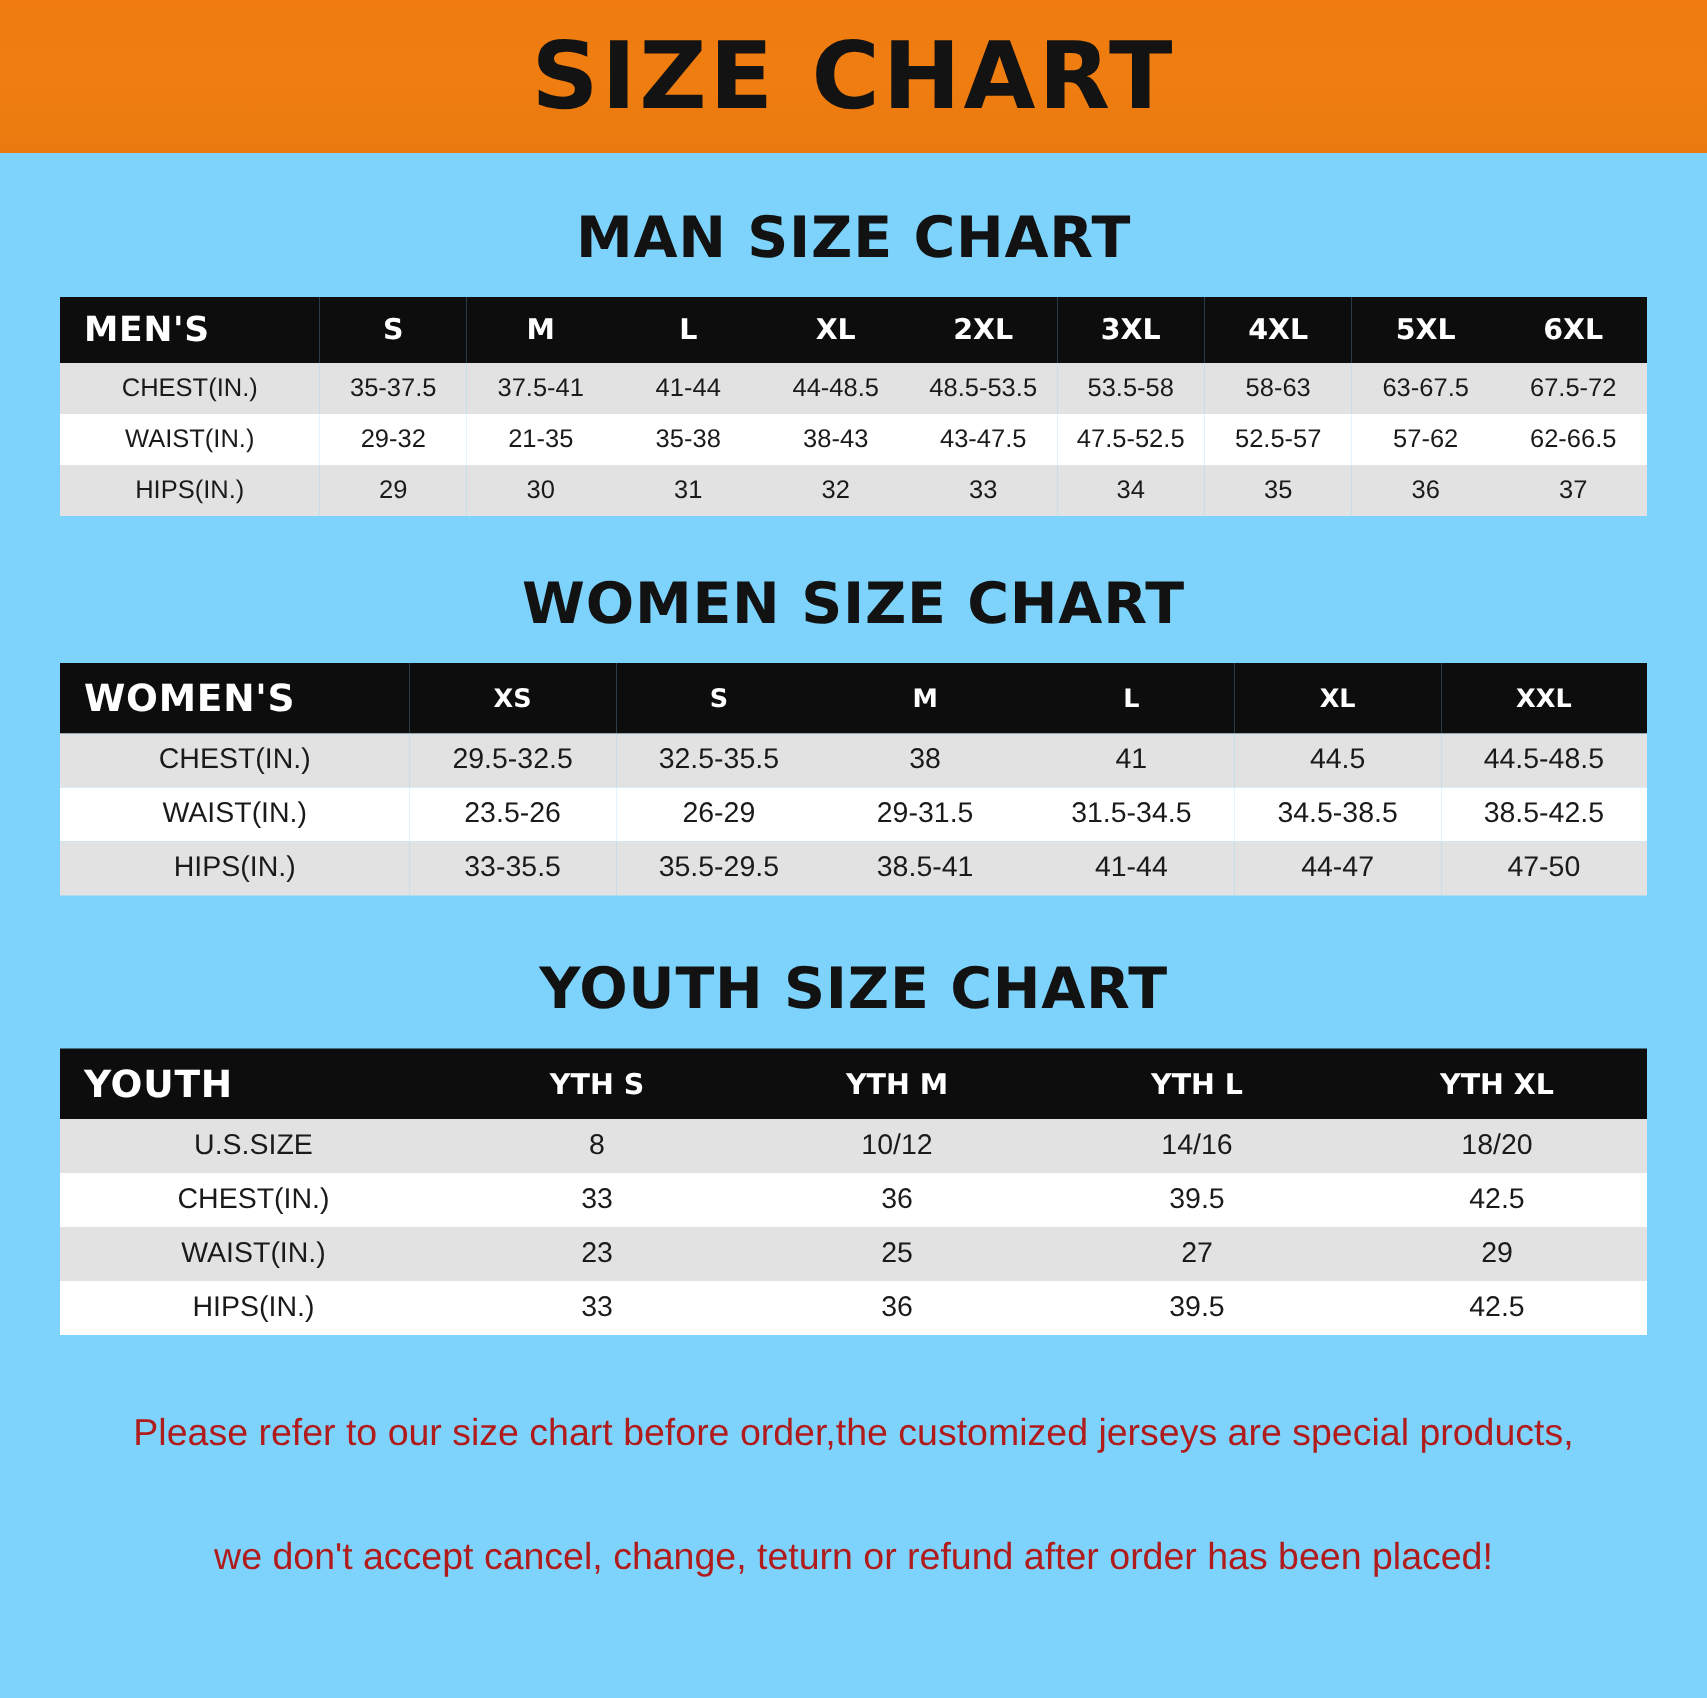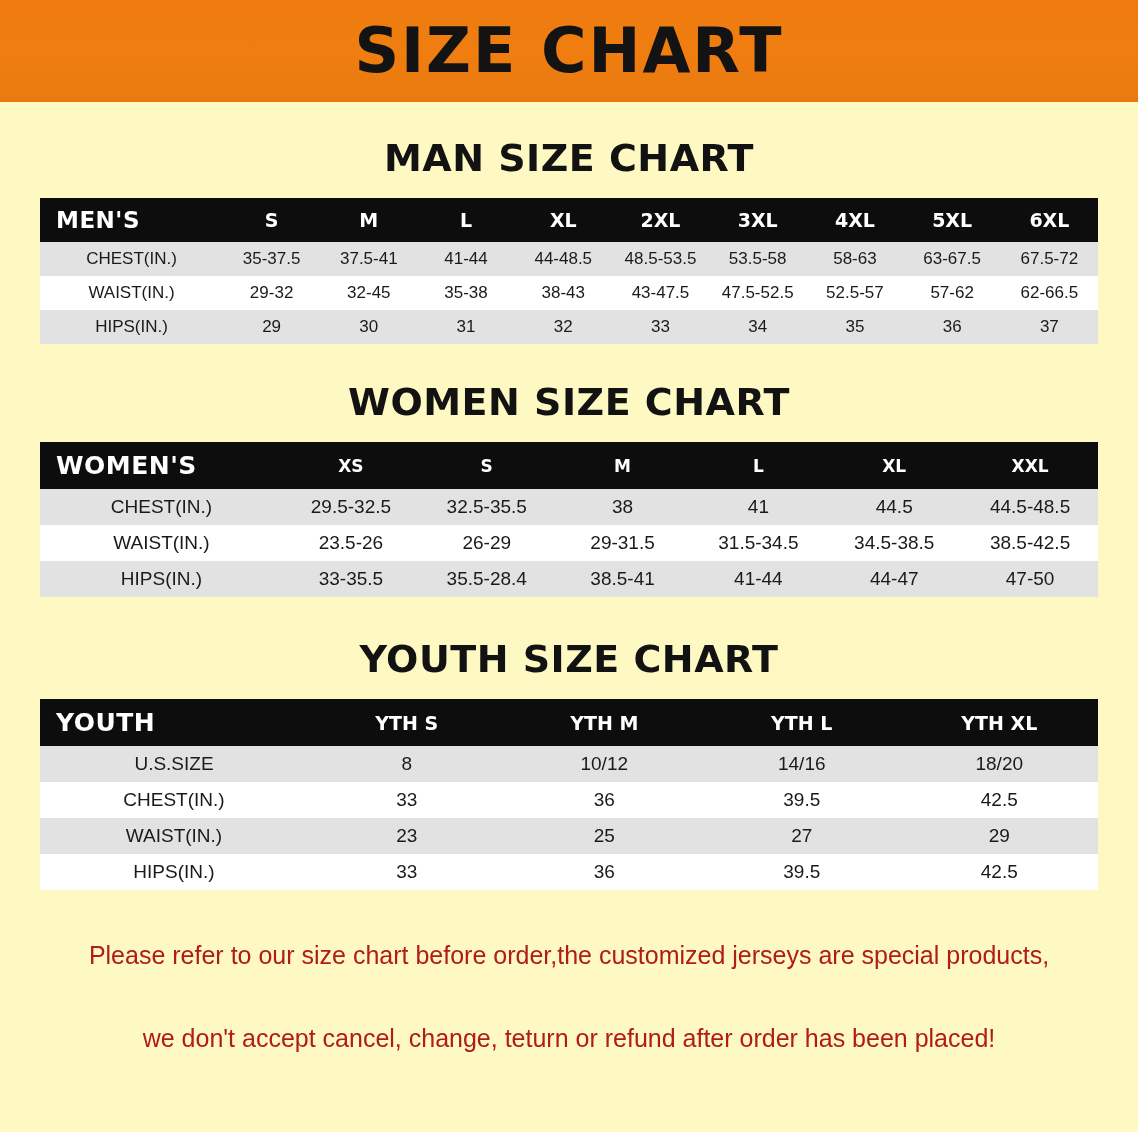--- a/index.html
+++ b/index.html
@@ -11,21 +11,21 @@
     height: 1132px;
     background: #ffffff;
     font-family: "Liberation Sans", sans-serif;
     overflow: hidden;
   }
 
   .page {
     position: relative;
     width: 1138px;
     height: 1132px;
-    background: #fef9c3;
+    background: #7dd3fc;
   }
 
   
   .banner {
     height: 102px;
     background: linear-gradient(to bottom, #f07c10 0%, #ef7d10 55%, #ea7a0f 100%);
     display: flex;
     align-items: center;
     justify-content: center;
   }
@@ -61,21 +61,21 @@
     width: 1058px;
     border-collapse: collapse;
     table-layout: fixed;
   }
   table.size-table thead th {
     background: #0d0d0d;
     color: #ffffff;
     font-family: "DejaVu Sans", sans-serif;
     font-weight: 700;
     text-align: center;
-    padding: 9px 12px;
+    padding: 9px 2px;
   }
   table.size-table thead th.first-col {
     text-align: left;
     padding-left: 16px;
     letter-spacing: 0.5px;
   }
   table.size-table tbody td {
     text-align: center;
     color: #1a1a1a;
     font-family: "Liberation Sans", sans-serif;
@@ -153,21 +153,21 @@
           <td>44-48.5</td>
           <td>48.5-53.5</td>
           <td>53.5-58</td>
           <td>58-63</td>
           <td>63-67.5</td>
           <td>67.5-72</td>
         </tr>
         <tr class="row-plain">
           <td class="first-col">WAIST(IN.)</td>
           <td>29-32</td>
-          <td>32-45</td>
+          <td>21-35</td>
           <td>35-38</td>
           <td>38-43</td>
           <td>43-47.5</td>
           <td>47.5-52.5</td>
           <td>52.5-57</td>
           <td>57-62</td>
           <td>62-66.5</td>
         </tr>
         <tr class="row-shade">
           <td class="first-col">HIPS(IN.)</td>
@@ -214,21 +214,21 @@
           <td>23.5-26</td>
           <td>26-29</td>
           <td>29-31.5</td>
           <td>31.5-34.5</td>
           <td>34.5-38.5</td>
           <td>38.5-42.5</td>
         </tr>
         <tr class="row-shade">
           <td class="first-col">HIPS(IN.)</td>
           <td>33-35.5</td>
-          <td>35.5-28.4</td>
+          <td>35.5-29.5</td>
           <td>38.5-41</td>
           <td>41-44</td>
           <td>44-47</td>
           <td>47-50</td>
         </tr>
       </tbody>
     </table>
   </div>
 
   <div class="section-heading heading-youth">YOUTH SIZE CHART</div>

